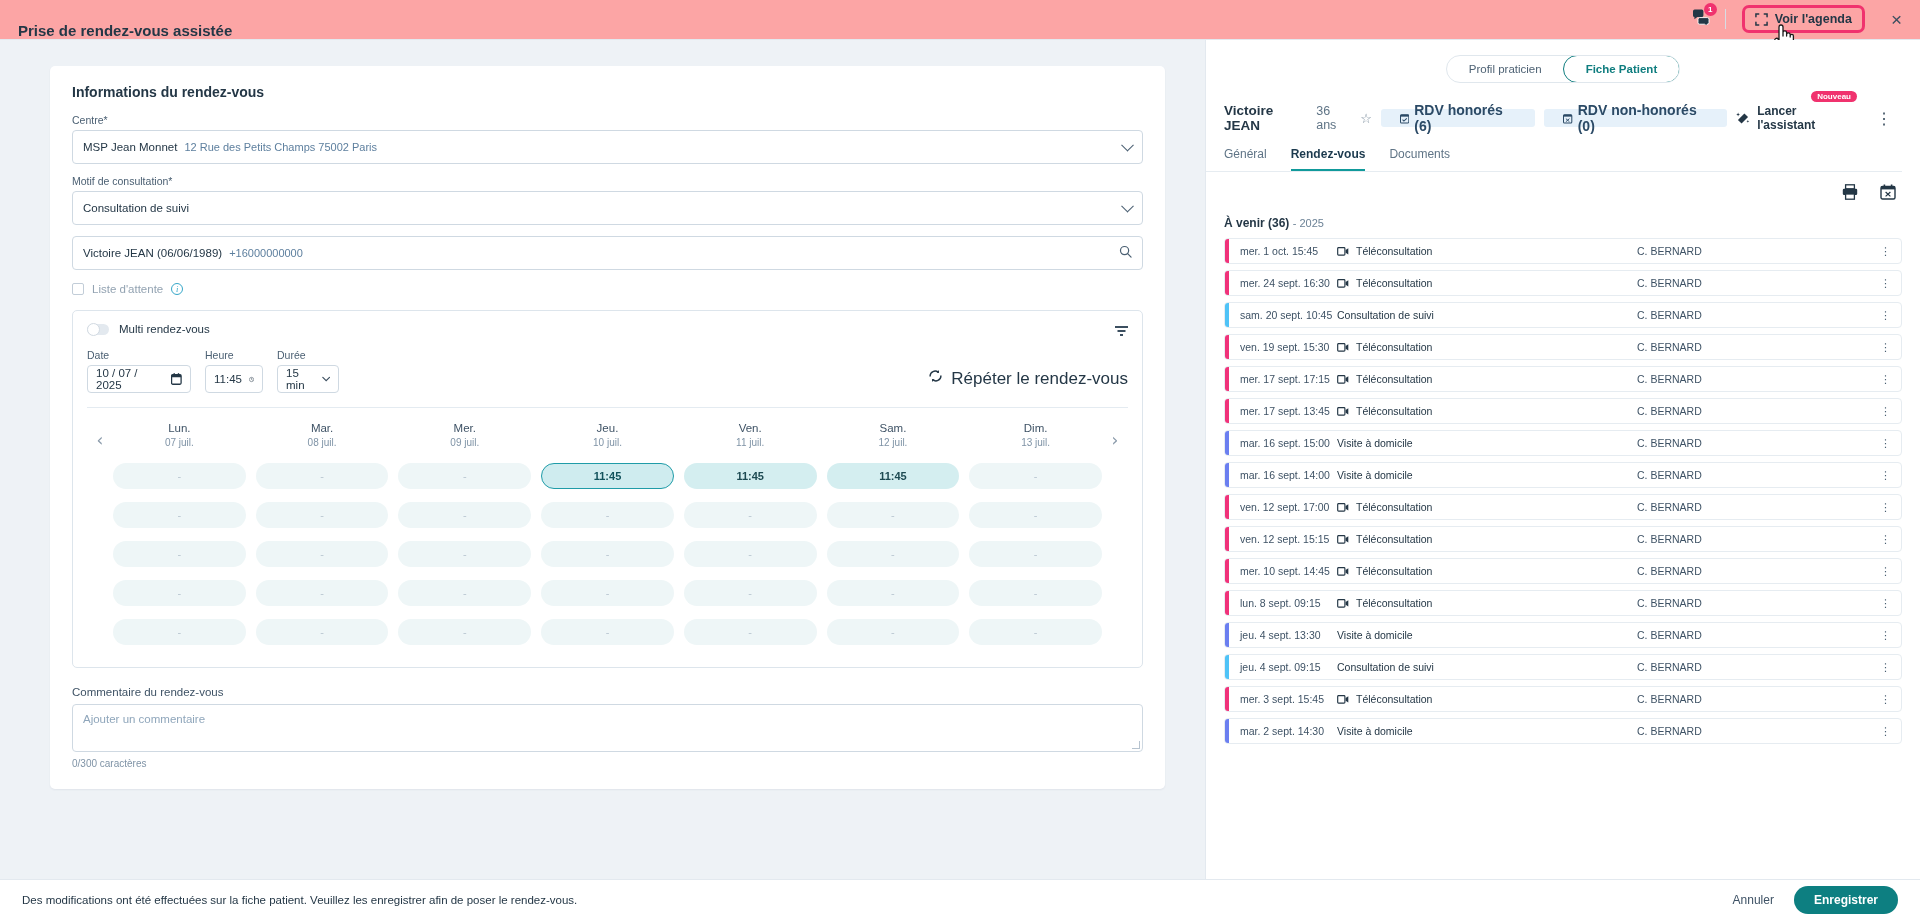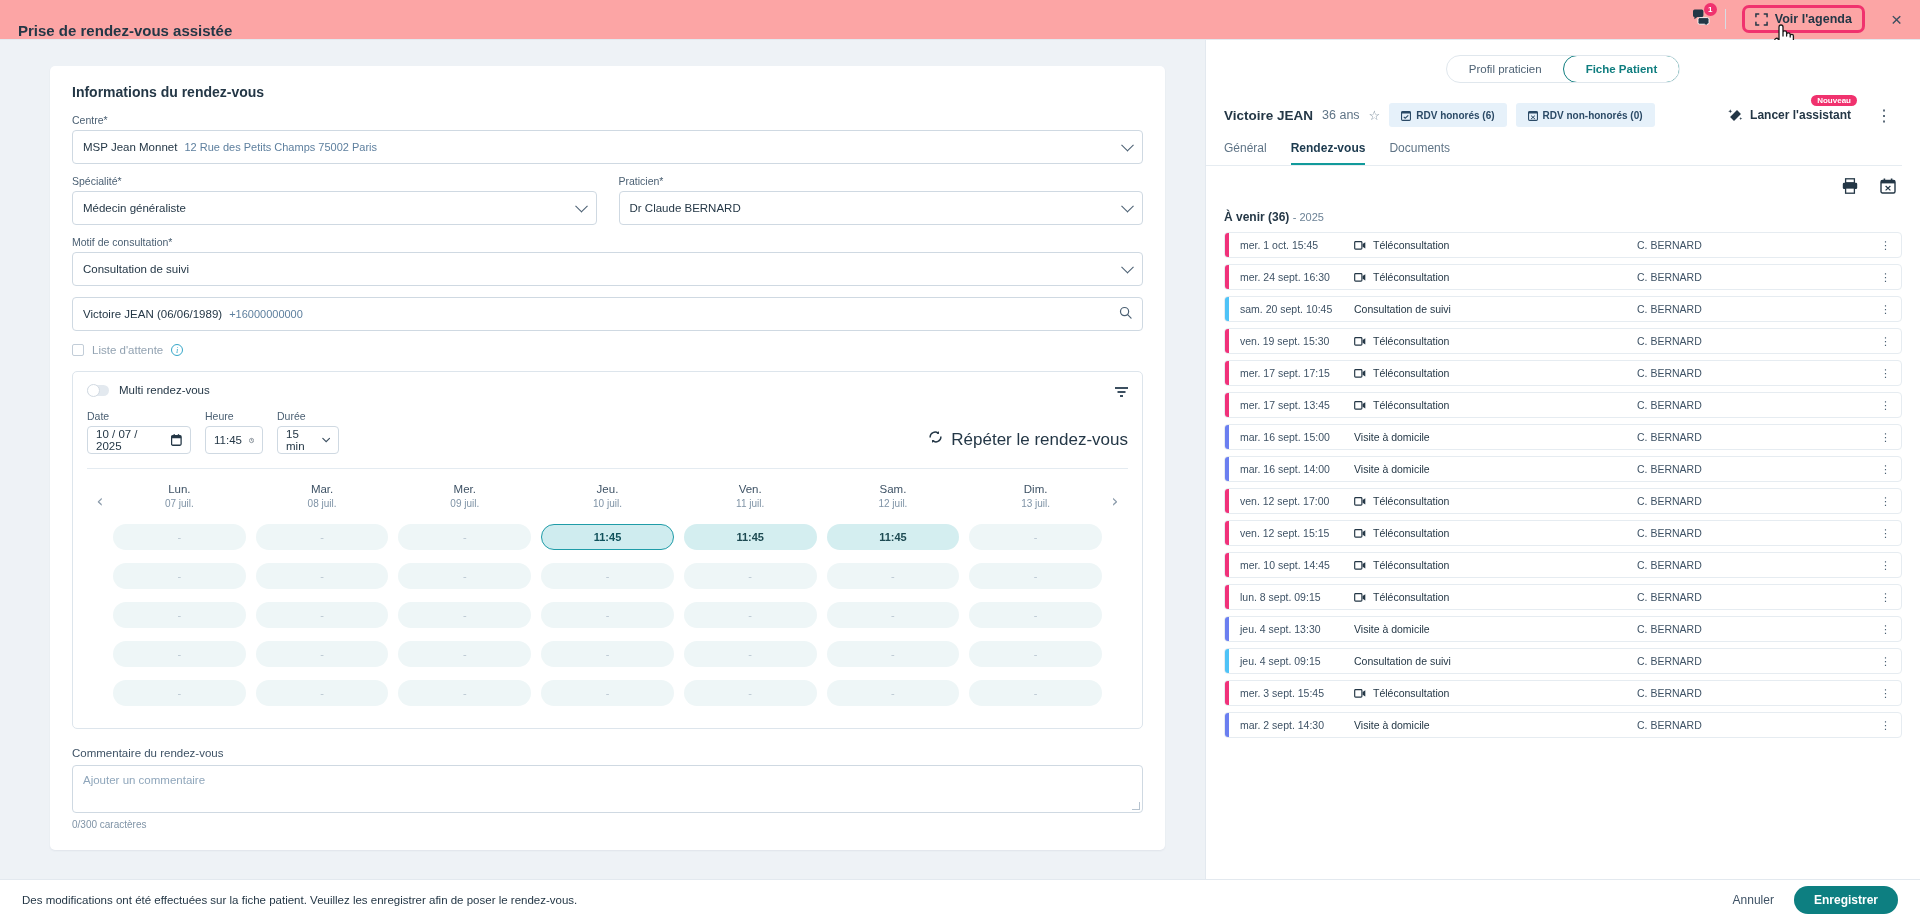--- a/index.html
+++ b/index.html
@@ -169,23 +169,23 @@
   }
 
   .pat-row {
     display: flex; align-items: center; gap: 9px; padding: 20px 28px 0 18px;
     position: relative;
   }
   .pat-name { font-size: 13.5px; font-weight: bold; color: #243746; }
   .pat-age { font-size: 12.5px; color: #5f7486; }
   .star { color: #7a8c9c; font-size: 13px; cursor: pointer; }
   .chip {
-    background: #e6f1fa; border-radius: 3px; height: 24px; display: flex;
-    align-items: center; gap: 5px; padding: 0 12px;
-    font-size: 10px; color: #2b4a66; font-weight: bold; cursor: pointer;
+    background: #e6f1fa; border-radius: 3px; height: 18px; display: flex;
+    align-items: center; gap: 5px; padding: 0 19px;
+    font-size: 14px; color: #2b4a66; font-weight: bold; cursor: pointer;
   }
   .assist {
     margin-left: auto; display: flex; align-items: center; gap: 7px;
     font-size: 12px; color: #243746; font-weight: bold; cursor: pointer;
     position: relative;
   }
   .nouveau {
     position: absolute; top: -13px; right: -6px; background: #f0326e; color: #fff;
     font-size: 8px; font-weight: bold; border-radius: 8px; padding: 1px 6px;
   }
@@ -208,21 +208,21 @@
   .sect-title { padding: 12px 0 0 18px; font-size: 12px; font-weight: bold; color: #243746; }
   .sect-title .yr { color: #6c8296; font-weight: normal; font-size: 11px; }
 
   .appt-list { padding: 8px 18px 0 18px; height: 648px; overflow: hidden; }
   .appt {
     height: 26px; border: 1px solid #e6ecf1; border-radius: 4px;
     display: flex; align-items: center; margin-bottom: 6px;
     position: relative; overflow: hidden; cursor: pointer; background: #fff;
   }
   .appt .bar { position: absolute; left: 0; top: 0; bottom: 0; width: 4px; }
-  .appt .when { width: 129px; padding-left: 15px; font-size: 10.5px; color: #3e5265; }
+  .appt .when { width: 112px; padding-left: 15px; font-size: 10.5px; color: #3e5265; }
   .appt .what { display: flex; align-items: center; gap: 7px; font-size: 10.5px; color: #243746; }
   .appt .who { position: absolute; left: 412px; font-size: 10.5px; color: #3e5265; }
   .appt .dots { position: absolute; right: 10px; color: #4a5f72; font-size: 11px; cursor: pointer; }
 
   
   .bottombar {
     position: absolute; top: 879px; left: 0; width: 1920px; height: 40px;
     background: #fff; border-top: 1px solid #e3e9ef;
     display: flex; align-items: center; padding: 0 22px 0 22px;
   }
@@ -269,36 +269,20 @@
 
     <div>
       <div class="fld-label">Centre*</div>
       <div class="input">
         <span>MSP Jean Monnet</span>
         <span class="sub">12 Rue des Petits Champs 75002 Paris</span>
         <span class="chev"></span>
       </div>
     </div>
 
-    <div class="row2">
-      <div>
-        <div class="fld-label">Spécialité*</div>
-        <div class="input">
-          <span>Médecin généraliste</span>
-          <span class="chev"></span>
-        </div>
-      </div>
-      <div>
-        <div class="fld-label">Praticien*</div>
-        <div class="input">
-          <span>Dr Claude BERNARD</span>
-          <span class="chev"></span>
-        </div>
-      </div>
-    </div>
 
     <div style="margin-top:11px">
       <div class="fld-label">Motif de consultation*</div>
       <div class="input">
         <span>Consultation de suivi</span>
         <span class="chev"></span>
       </div>
     </div>
 
     <div style="margin-top:11px">

